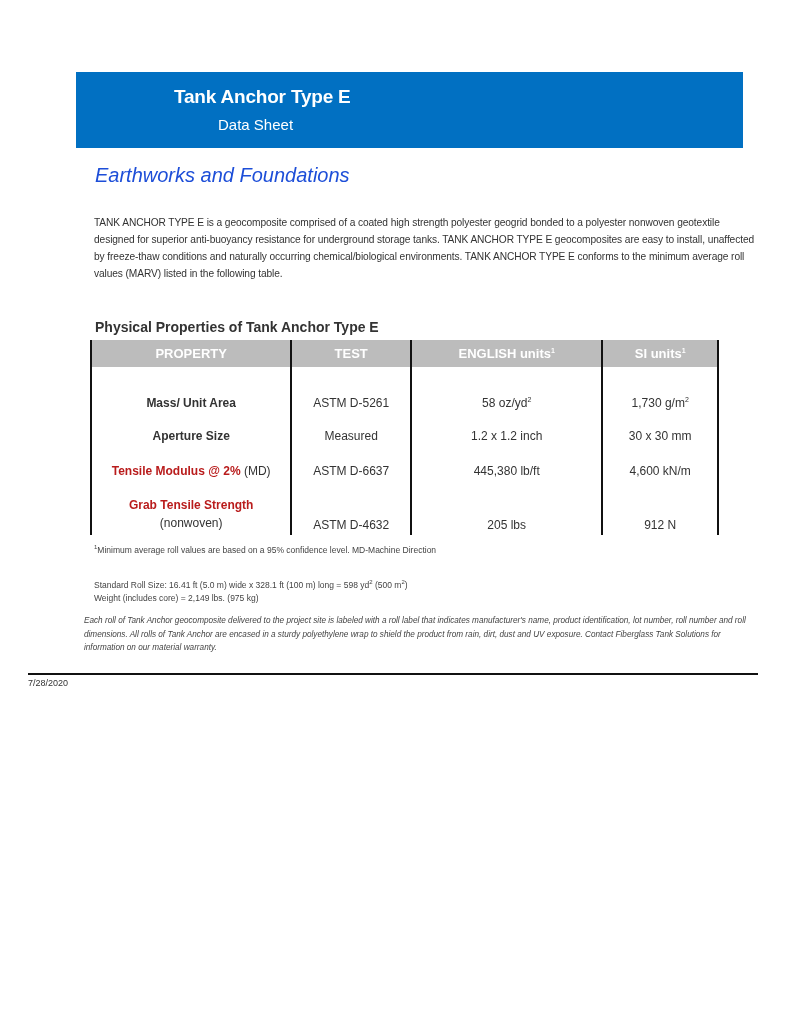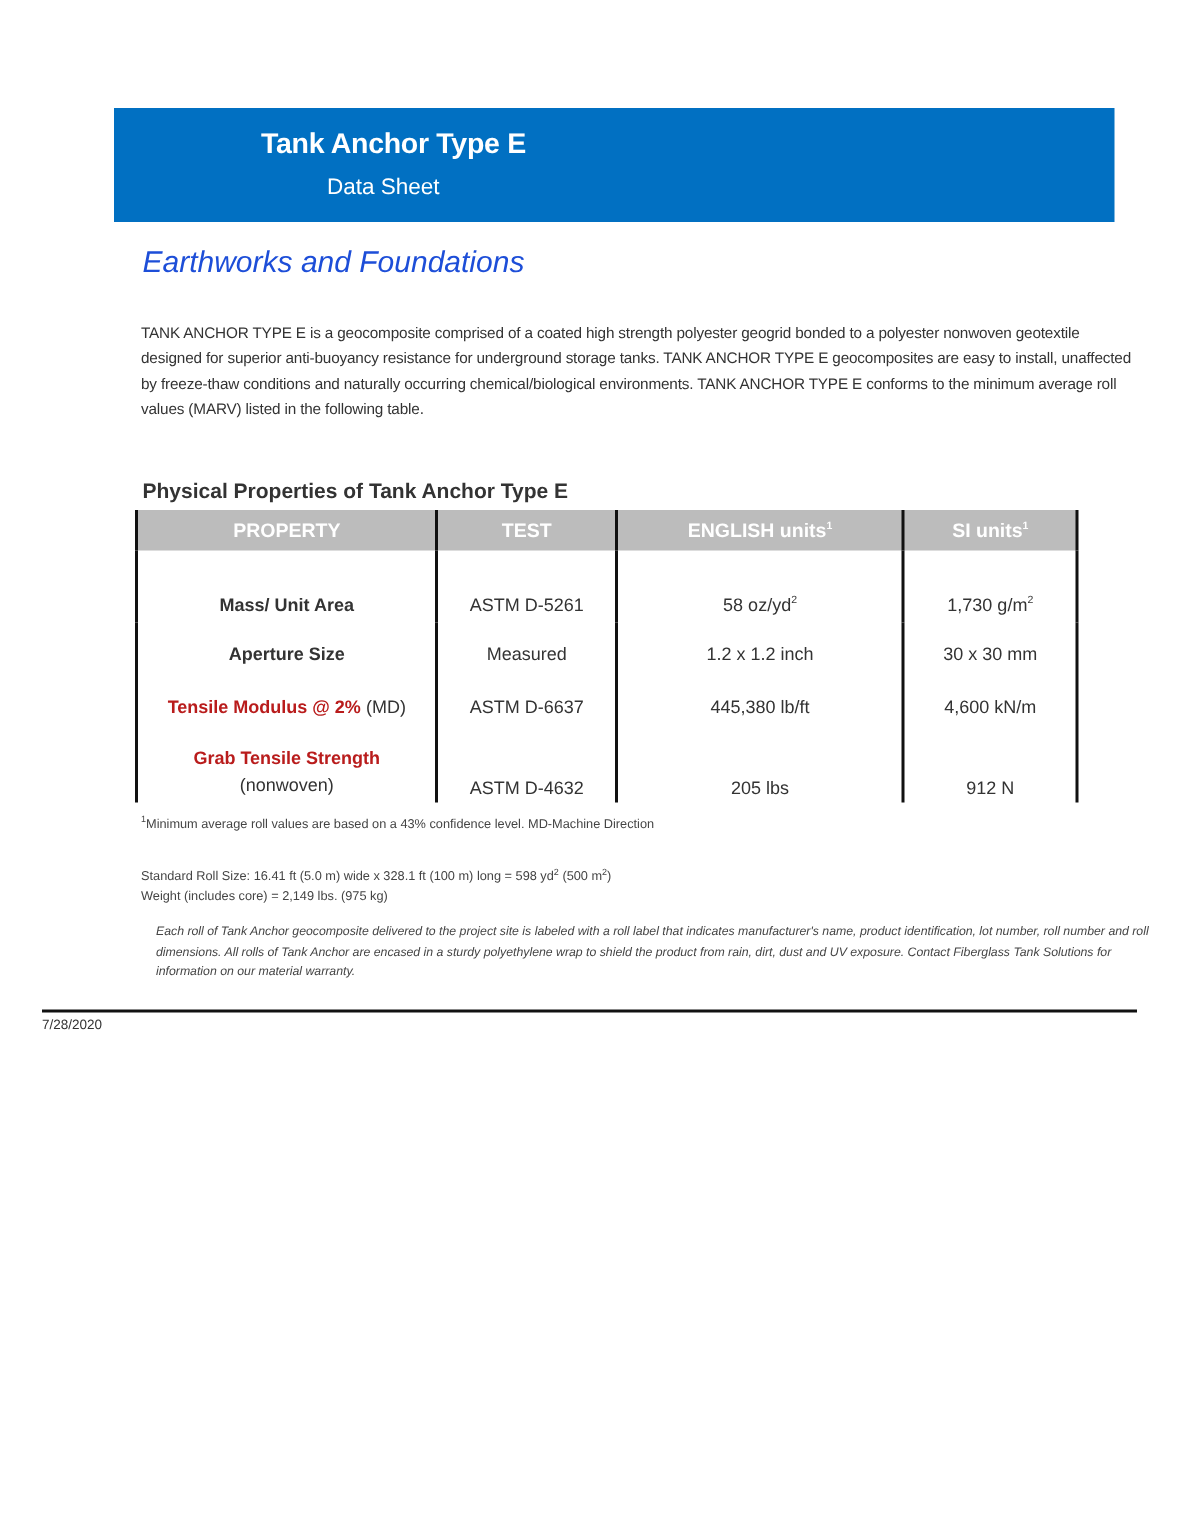--- a/index.html
+++ b/index.html
@@ -31,21 +31,21 @@
   .row-2 td { height: 28px; padding-bottom: 5px; }
   .row-3 td { height: 30px; padding-bottom: 6px; }
   .row-4 td { height: 48px; padding-bottom: 3px; }
   .bold { font-weight: bold; color: #b91c1c; }
   .prop-multi { line-height: 18px; }
 
   .footnote { position: absolute; left: 94px; top: 544px; font-size: 8.5px; color: #444; }
   .footnote sup { font-size: 6px; }
   .rollsize { position: absolute; left: 94px; top: 576px; font-size: 8.5px; color: #444; line-height: 13px; }
   .rollsize sup { font-size: 6px; }
-  .warranty { position: absolute; left: 104px; top: 614px; width: 664px; font-size: 8.2px;
+  .warranty { position: absolute; left: 84px; top: 614px; width: 664px; font-size: 8.2px;
               font-style: italic; color: #444; line-height: 13.5px; }
 
   .rule { position: absolute; left: 28px; top: 673px; width: 730px; height: 2px; background: #111; }
   .date { position: absolute; left: 28px; top: 678px; font-size: 9px; color: #333; }
 </style>
 </head>
 <body>
 
 <div class="banner">
   <div class="banner-title">Tank Anchor Type E</div>
@@ -91,21 +91,21 @@
           <div class="bold">Grab Tensile Strength</div>
           <div>(nonwoven)</div>
         </td>
       <td>ASTM D-4632</td>
       <td>205 lbs</td>
       <td>912 N</td>
     </tr>
   </tbody>
 </table>
 
-<div class="footnote"><sup>1</sup><span>Minimum average roll values are based on a 43% confidence level. MD-Machine Direction</span></div>
+<div class="footnote"><sup>1</sup><span>Minimum average roll values are based on a 95% confidence level. MD-Machine Direction</span></div>
 
 <div class="rollsize">
   <div><span>Standard Roll Size: 16.41 ft (5.0 m) wide x 328.1 ft (100 m) long = 598 yd</span><sup>2</sup><span> (500 m</span><sup>2</sup><span>)</span></div>
   <div>Weight (includes core) = 2,149 lbs. (975 kg)</div>
 </div>
 
 <div class="warranty">Each roll of Tank Anchor geocomposite delivered to the project site is labeled with a roll label that indicates manufacturer's name, product identification, lot number, roll number and roll dimensions.  All rolls of  Tank Anchor are encased in a sturdy polyethylene wrap to shield the product from rain, dirt, dust and UV exposure.  Contact Fiberglass Tank Solutions for information on our material warranty.</div>
 
 <div class="rule"></div>
 <div class="date">7/28/2020</div>

